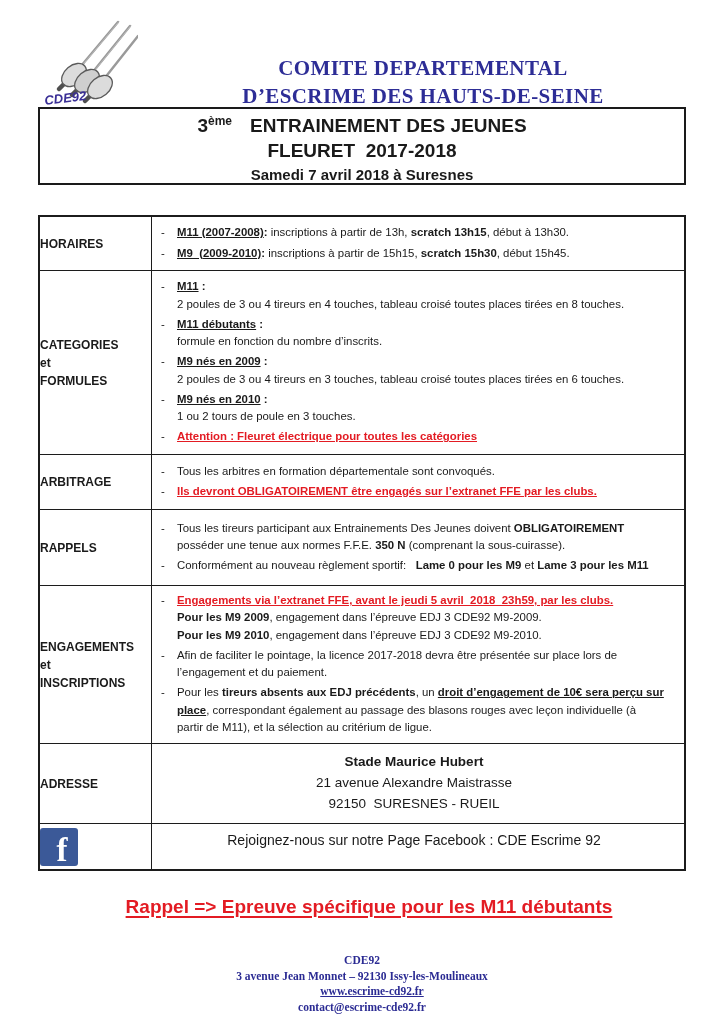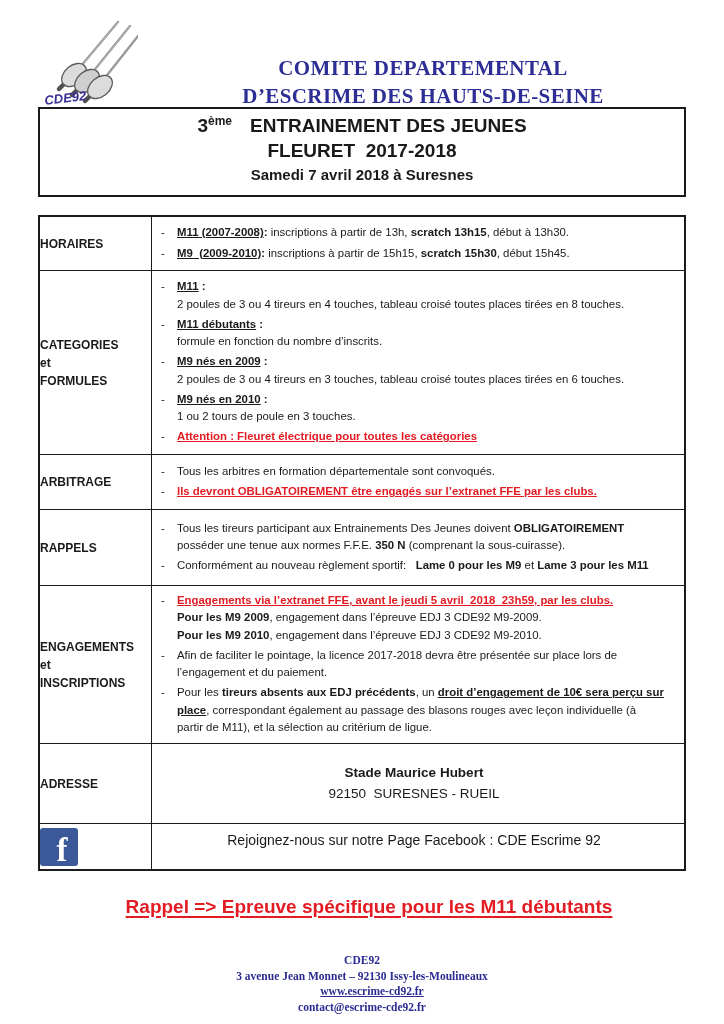--- a/index.html
+++ b/index.html
@@ -9,21 +9,21 @@
   }
   
   .logo{position:absolute;left:30px;top:20px;width:108px;height:90px;}
   .htitle{
     position:absolute;left:148px;right:26px;top:27px;text-align:center;
     font-family:"Liberation Serif",serif;font-weight:bold;font-size:21px;
     line-height:1.32;color:#2d2d96;letter-spacing:.4px;margin-top:28px;
   }
   
   .ebox{
-    position:absolute;left:38px;top:107px;width:648px;height:90px;
+    position:absolute;left:38px;top:107px;width:648px;height:78px;
     border:2.5px solid #1a1a1a;box-sizing:border-box;text-align:center;padding-top:5px;
   }
   .ebox .l1{font-size:19px;font-weight:600;}
   .ebox .l1 sup{font-size:12px;}
   .ebox .l1 .rest{margin-left:18px;}
   .ebox .l2{font-size:19px;font-weight:600;margin-top:3px;}
   .ebox .l3{font-size:15px;font-weight:bold;margin-top:4px;}
   
   .maintable{
     position:absolute;left:38px;top:215px;width:648px;
@@ -175,20 +175,21 @@
         <div class="item"><span class="b u">place</span><span>, correspondant également au passage des blasons rouges avec leçon individuelle (à</span></div>
         <div class="item"><span>partir de M11), et la sélection au critérium de ligue.</span></div>
       </div>
     </div>
     <div class="trow r6">
       <div class="tlabel">
         <div>ADRESSE</div>
       </div>
       <div class="tcontent">
         <div class="item center"><span class="b">Stade Maurice Hubert</span></div>
+        <div class="item center"><span>21 avenue Alexandre Maistrasse</span></div>
         <div class="item center"><span>92150&nbsp; SURESNES - RUEIL</span></div>
       </div>
     </div>
     <div class="trow r7">
       <div class="tlabel">
         <div class="fb-icon">
           <span>f</span>
         </div>
       </div>
       <div class="tcontent fbrow">

